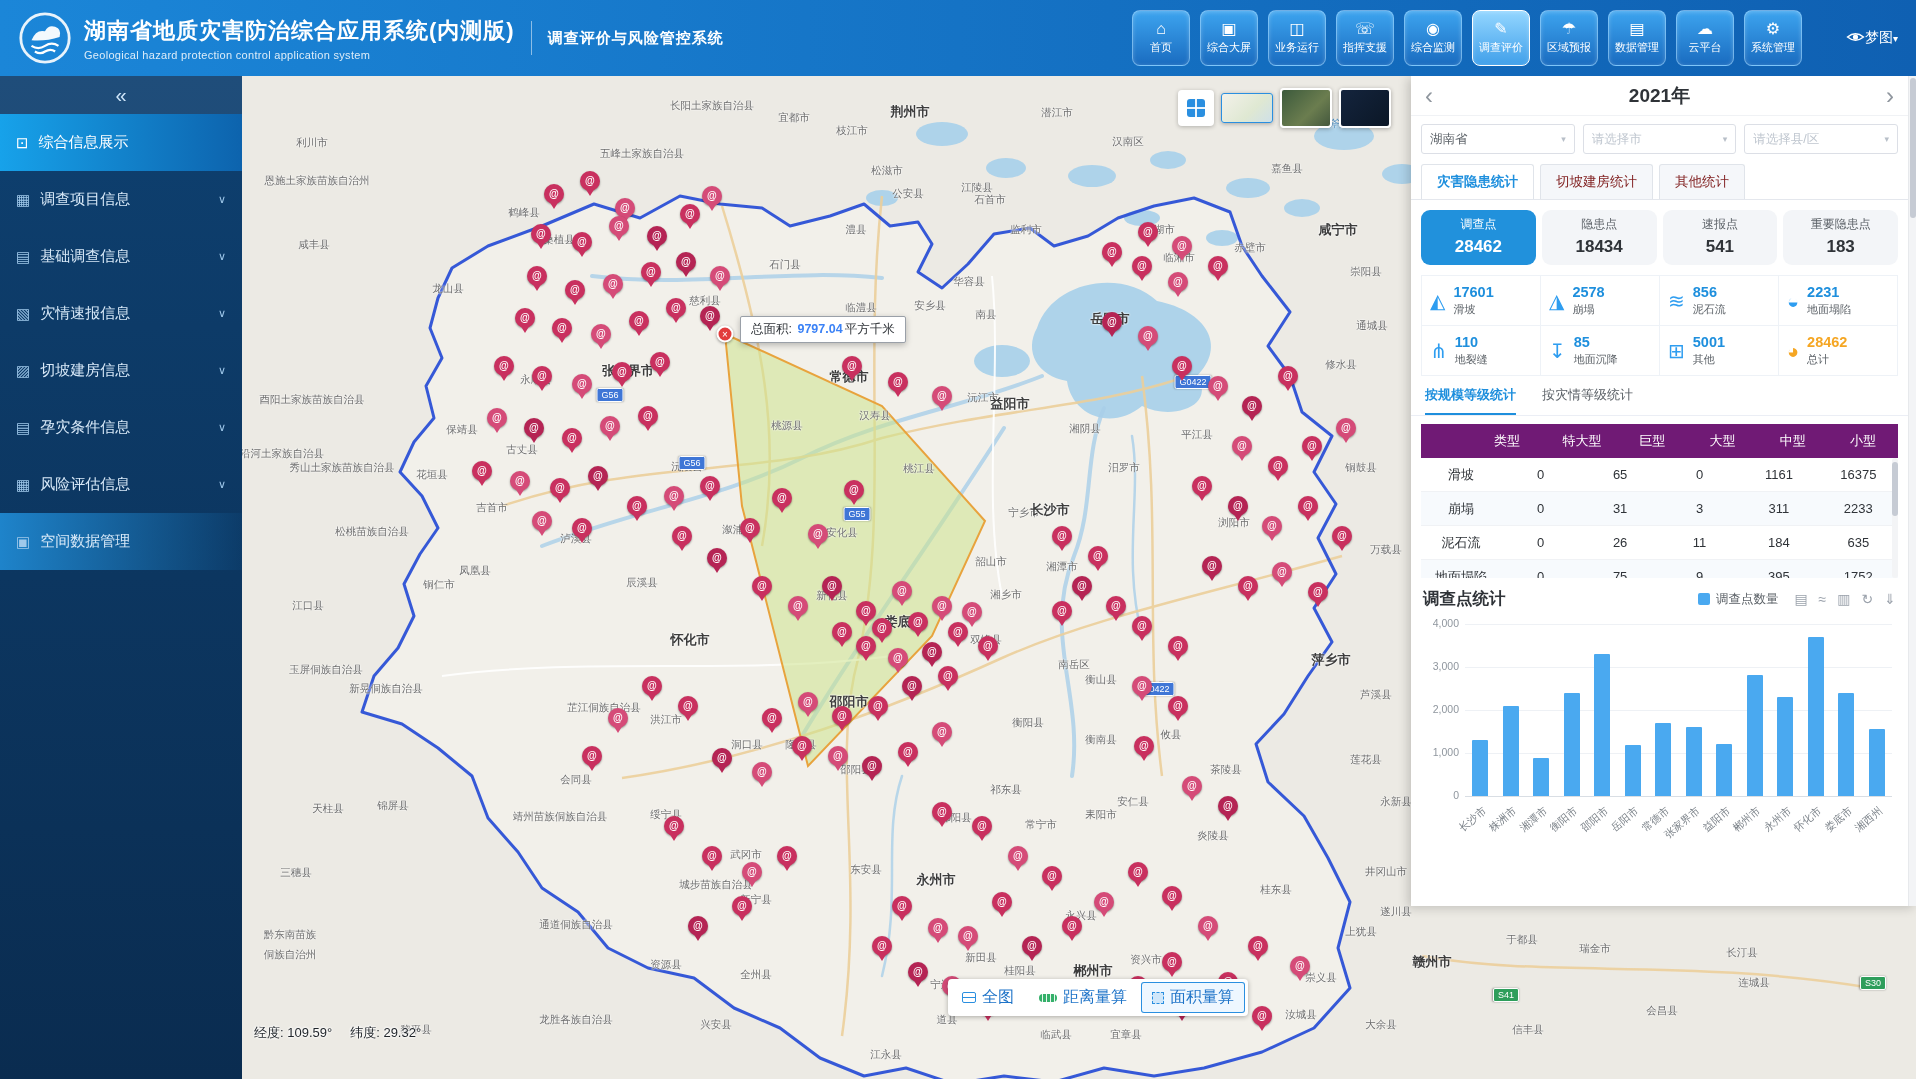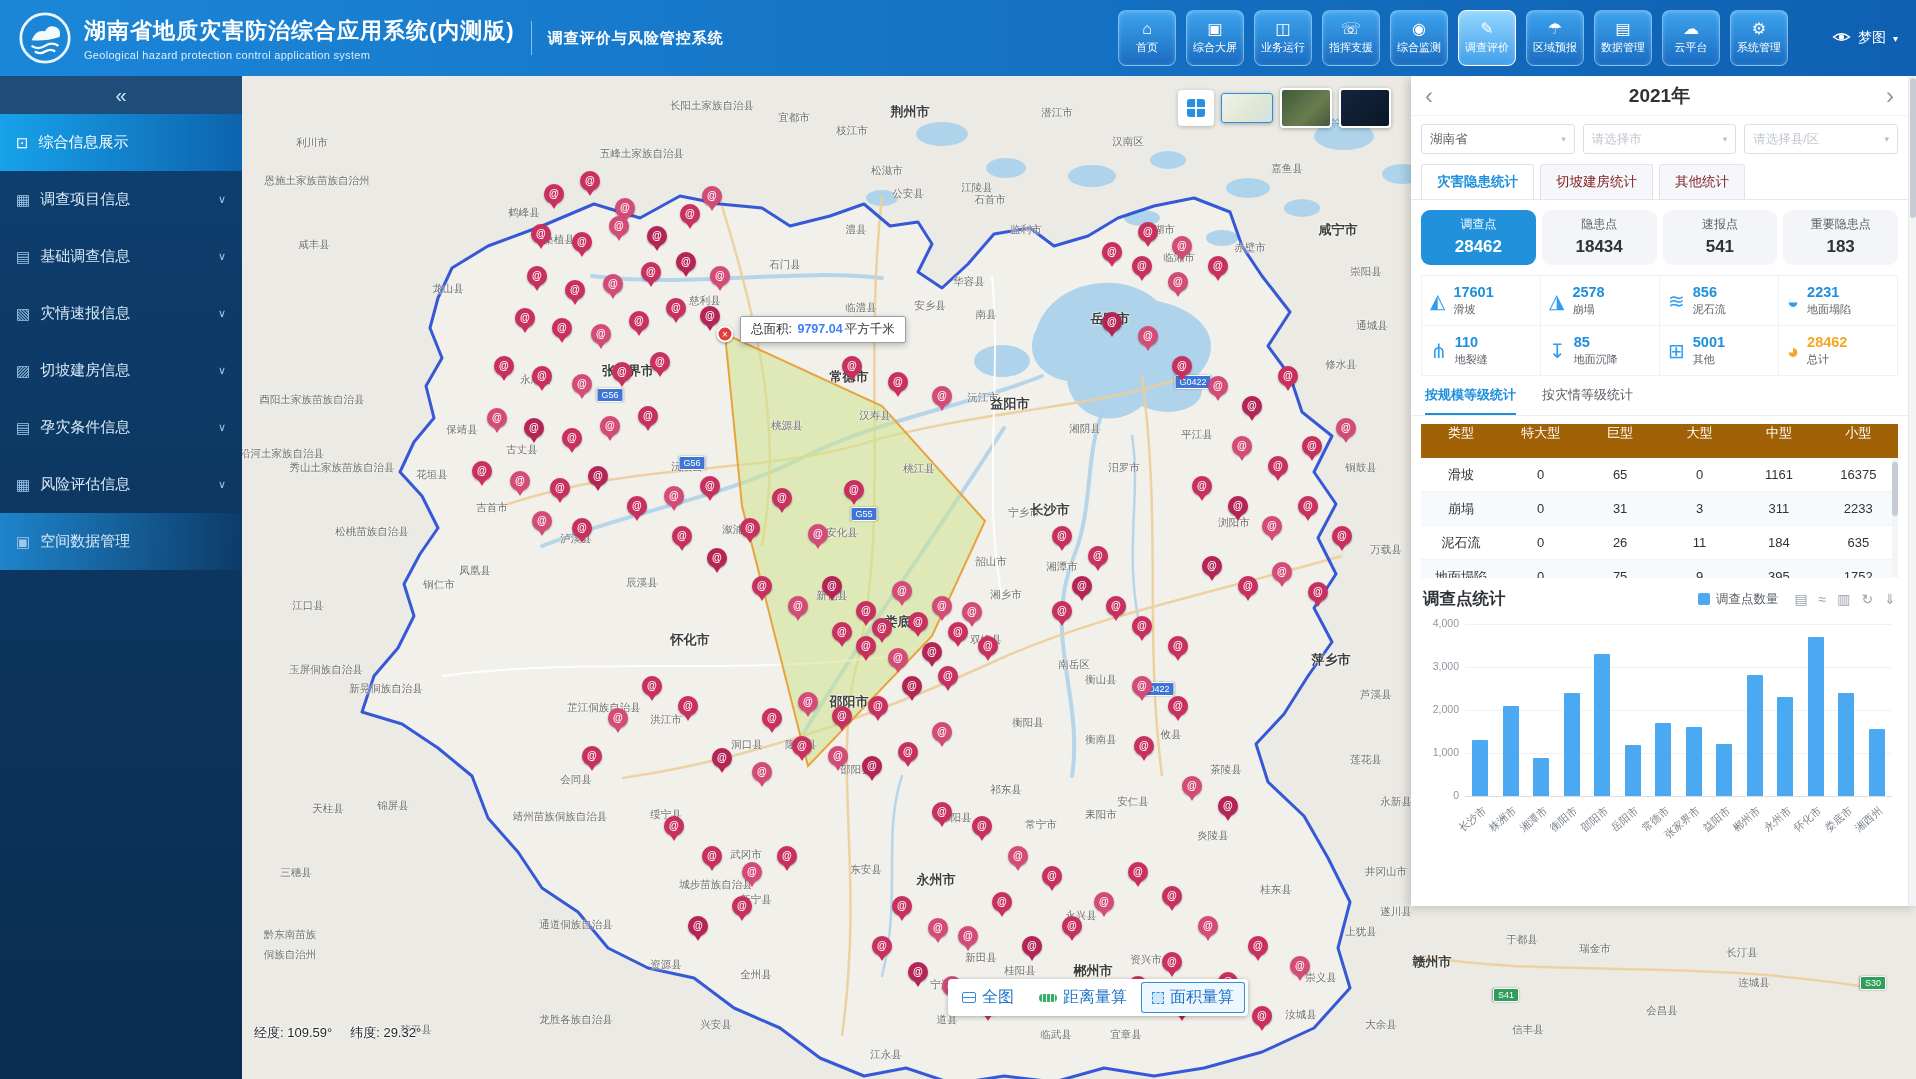--- a/index.html
+++ b/index.html
@@ -17,21 +17,21 @@
   .hdr-sep{width:1px;height:34px;background:rgba(255,255,255,.5);margin:0 16px;flex:none;}
   .badge{font-size:15px;color:#fff;font-weight:bold;letter-spacing:1px;white-space:nowrap;}
   .nav{margin-left:auto;margin-right:44px;display:flex;gap:10px;}
   .nav-btn{width:58px;height:56px;border-radius:8px;cursor:pointer;color:#fff;
        background:linear-gradient(180deg,#3da4ef,#1a6cc0);border:1px solid rgba(170,220,255,.6);
        display:flex;flex-direction:column;align-items:center;justify-content:center;gap:3px;
        box-shadow:inset 0 1px 4px rgba(255,255,255,.25);}
   .nav-btn.active{background:linear-gradient(180deg,#93d6ff,#41a0ea);border-color:#fff;}
   .nav-ic{font-size:16px;line-height:1;}
   .nav-lb{font-size:11px;white-space:nowrap;}
-  .user{display:flex;align-items:center;gap:7px;color:#fff;font-size:14px;cursor:pointer;flex:none;}
+  .user{display:flex;align-items:center;color:#fff;font-size:14px;cursor:pointer;flex:none;}
   .caret{font-size:10px;}
 
   
   .sidebar{position:absolute;left:0;top:76px;width:242px;height:1003px;z-index:50;
        background:linear-gradient(180deg,#0e4070 0%,#0a2c50 100%);}
   .collapse{height:38px;display:flex;align-items:center;justify-content:center;color:#cfe6fa;
        font-size:20px;background:rgba(255,255,255,.07);cursor:pointer;}
   .side-item{height:57px;display:flex;align-items:center;padding:0 16px;gap:10px;color:#d8e9f8;
        font-size:15px;cursor:pointer;}
   .side-ic{font-size:15px;color:#9fc8ea;}
@@ -119,21 +119,21 @@
   .tcell{display:flex;align-items:center;gap:8px;padding:8px 0 8px 8px;
        border-right:1px solid #eef2f7;border-bottom:1px solid #eef2f7;}
   .tic{font-size:20px;color:#2e9df0;line-height:1;}
   .tv{font-size:14.5px;font-weight:bold;color:#1e8fdd;}
   .tl{font-size:11px;color:#5a6066;margin-top:2px;white-space:nowrap;}
   .tcell.orange .tic,.tcell.orange .tv{color:#f5a623;}
   .subtabs{display:flex;gap:26px;padding:10px 14px 0;border-bottom:1px solid #ebeef5;}
   .stab{font-size:13px;color:#5a6066;padding-bottom:9px;cursor:pointer;}
   .stab.active{color:#1e8fdd;border-bottom:2px solid #1e8fdd;font-weight:bold;}
   .table{margin:8px 10px 0;position:relative;}
-  .thead{display:flex;background:#a16207;height:34px;}
+  .thead{display:flex;background:#701a75;height:34px;align-items:center;padding-left:46px;}
   .th{flex:1;text-align:center;color:#fff;font-size:13px;}
   .th:first-child{flex:0 0 80px;}
   .tbody{position:relative;height:120px;overflow:hidden;}
   .trow{display:flex;height:34px;align-items:center;border-bottom:1px solid #f0f2f5;}
   .trow.alt{background:#f7fafd;}
   .td{flex:1;text-align:center;font-size:13px;color:#2f3338;}
   .td:first-child{flex:0 0 80px;}
   .tscroll{position:absolute;right:0;top:0;width:6px;height:120px;background:#f3f4f6;border-radius:3px;}
   .tthumb{position:absolute;top:4px;left:0;width:6px;height:54px;background:#c6cbd4;border-radius:3px;}
   .chart-head{display:flex;align-items:center;padding:10px 12px 2px;}
@@ -454,21 +454,21 @@
         <span class="mlabel" style="left: 1139px; top: 949px;">大余县</span>
         <span class="mlabel mbig" style="left: 1190px; top: 886px;">赣州市</span>
         <span class="mlabel" style="left: 1280px; top: 864px;">于都县</span>
         <span class="mlabel" style="left: 1353px; top: 873px;">瑞金市</span>
         <span class="mlabel" style="left: 1420px; top: 935px;">会昌县</span>
         <span class="mlabel" style="left: 1500px; top: 877px;">长汀县</span>
         <span class="mlabel" style="left: 1512px; top: 907px;">连城县</span>
         <span class="mlabel" style="left: 1286px; top: 954px;">信丰县</span>
       </div>
     <div id="road-badges">
-        <span class="rbadge" style="left: 615px; top: 438px; margin-left: 7px;">G55</span>
+        <span class="rbadge" style="left: 615px; top: 438px;">G55</span>
         <span class="rbadge" style="left: 450px; top: 387px;">G56</span>
         <span class="rbadge" style="left: 368px; top: 319px;">G56</span>
         <span class="rbadge" style="left: 951px; top: 306px;">G0422</span>
         <span class="rbadge" style="left: 914px; top: 613px;">G0422</span>
         <span class="rbadge sroad" style="left: 1264px; top: 919px;">S41</span>
         <span class="rbadge sroad" style="left: 1631px; top: 907px;">S30</span>
       </div>
     <div id="map-markers">
         <div class="pin" style="left: 312px; top: 128px;">@</div>
         <div class="pin" style="left: 348px; top: 115px;">@</div>

